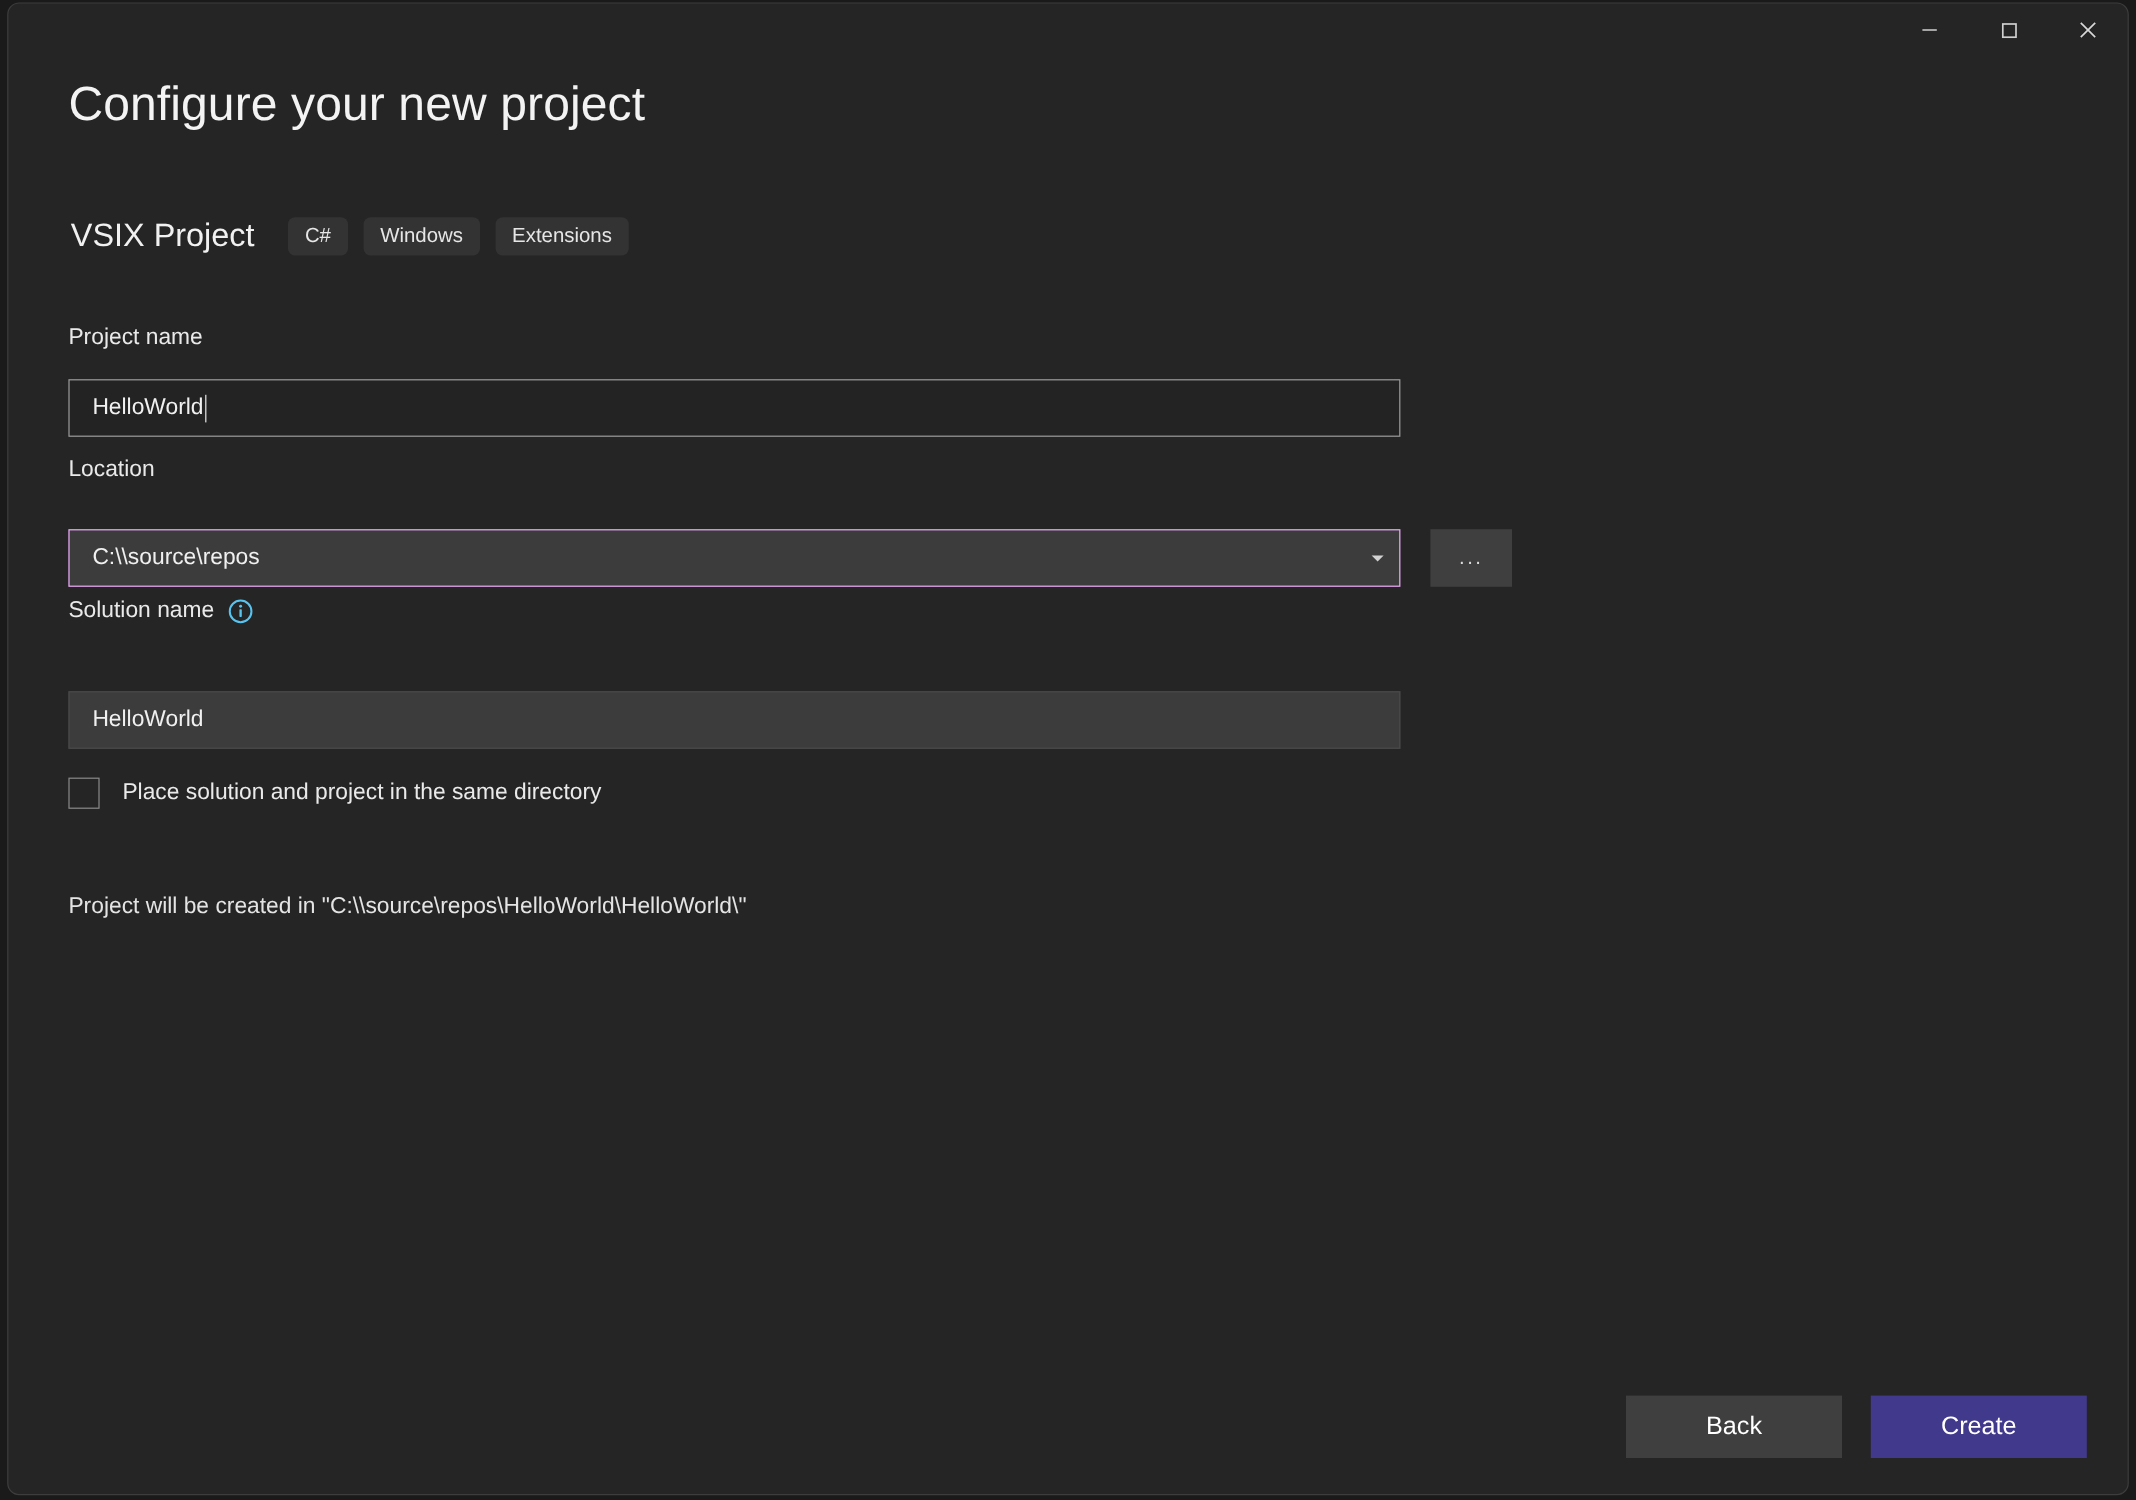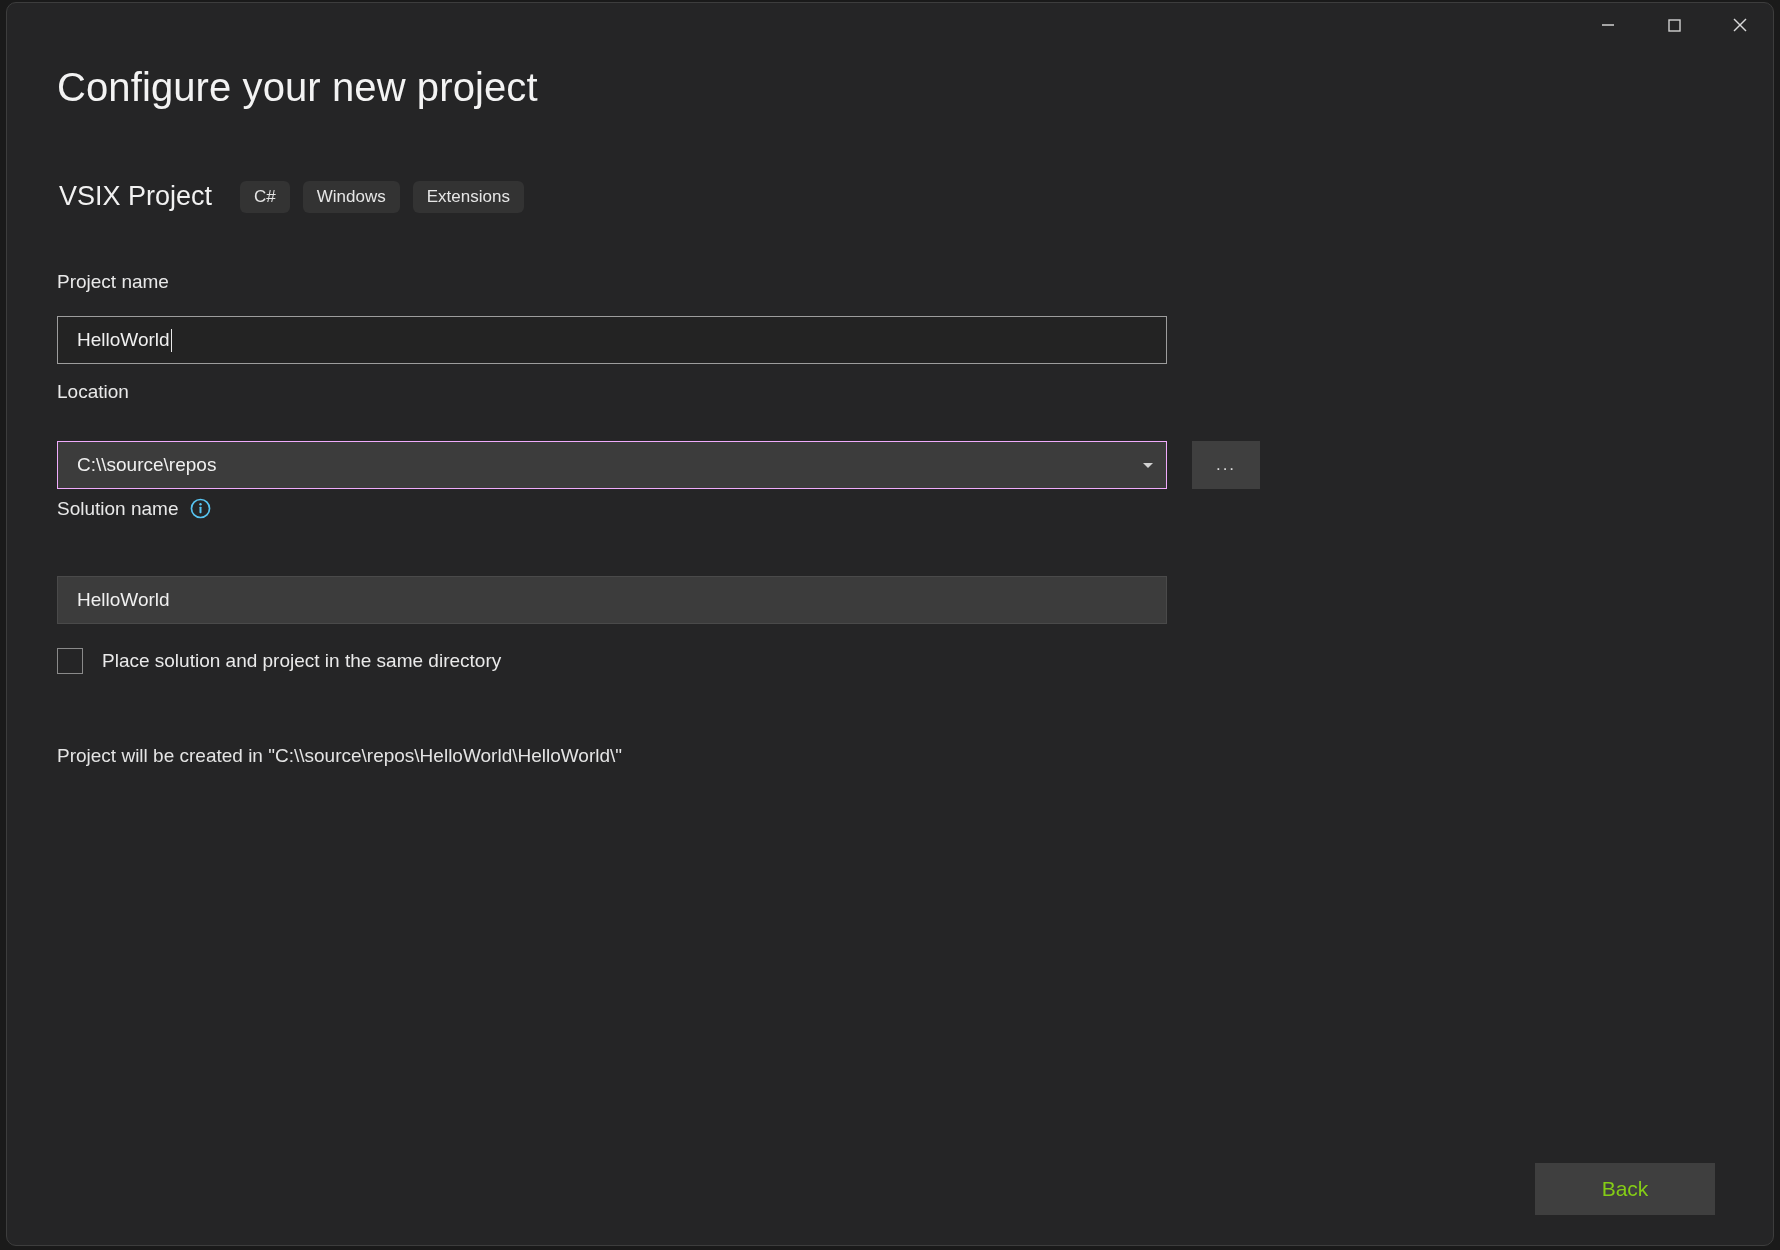--- a/index.html
+++ b/index.html
@@ -96,21 +96,21 @@
     white-space: nowrap;
   }
   #label-project-name { top: 268px; }
   #label-location     { top: 378px; }
 
   #label-solution-row {
     position: absolute;
     left: 50px;
     top: 495px;
     display: flex;
-    align-items: flex-start;
+    align-items: flex-end;
   }
   #label-solution-row .field-label-inline {
     font-size: 19px;
     color: #e9e9e9;
     white-space: nowrap;
   }
   #info-icon {
     margin-left: 12px;
     width: 21px;
     height: 21px;
@@ -221,21 +221,21 @@
     display: flex;
     align-items: center;
     justify-content: center;
     box-sizing: border-box;
     cursor: default;
     border: none;
     font-family: inherit;
   }
   #back-button {
     background: #3f3f3f;
-    color: #84cc16;
+    color: #ffffff;
     margin-right: 24px;
   }
   #create-button {
     background: #413a8c;
     color: #ffffff;
   }
 </style>
 </head>
 <body>
 
@@ -300,15 +300,16 @@
 
   <div id="checkbox-row">
     <span id="same-dir-checkbox"></span>
     <span id="checkbox-label">Place solution and project in the same directory</span>
   </div>
 
   <div id="status-text">Project will be created in "C:\\source\repos\HelloWorld\HelloWorld\"</div>
 
   <div id="footer">
     <button class="footer-btn" id="back-button">Back</button>
+    <button class="footer-btn" id="create-button">Create</button>
   </div>
 
 </div>
 
 </body></html>

